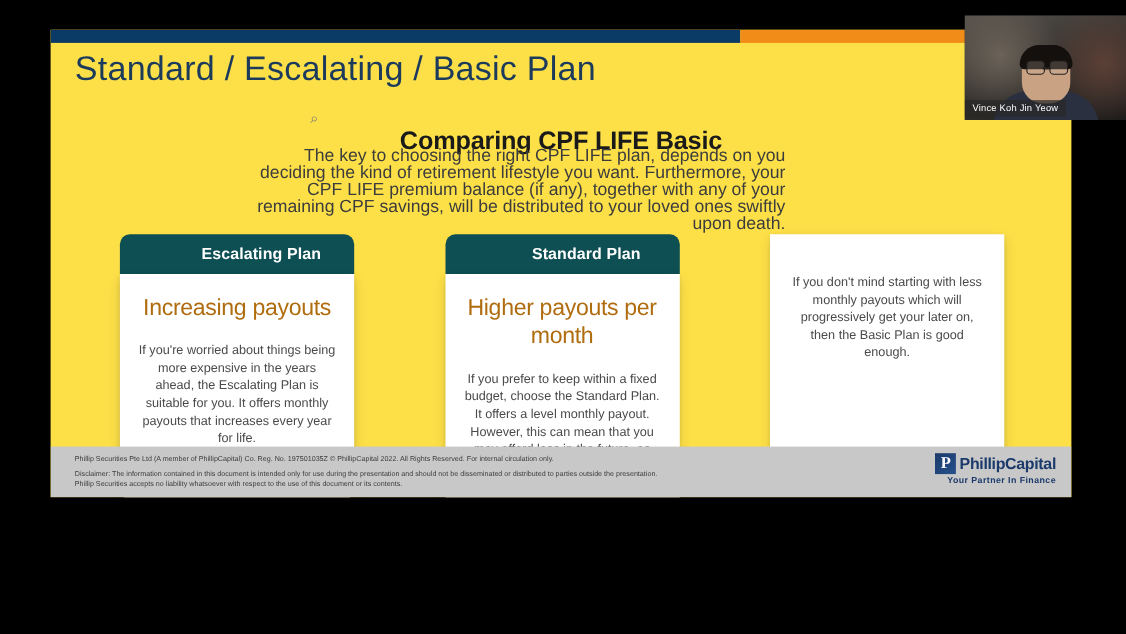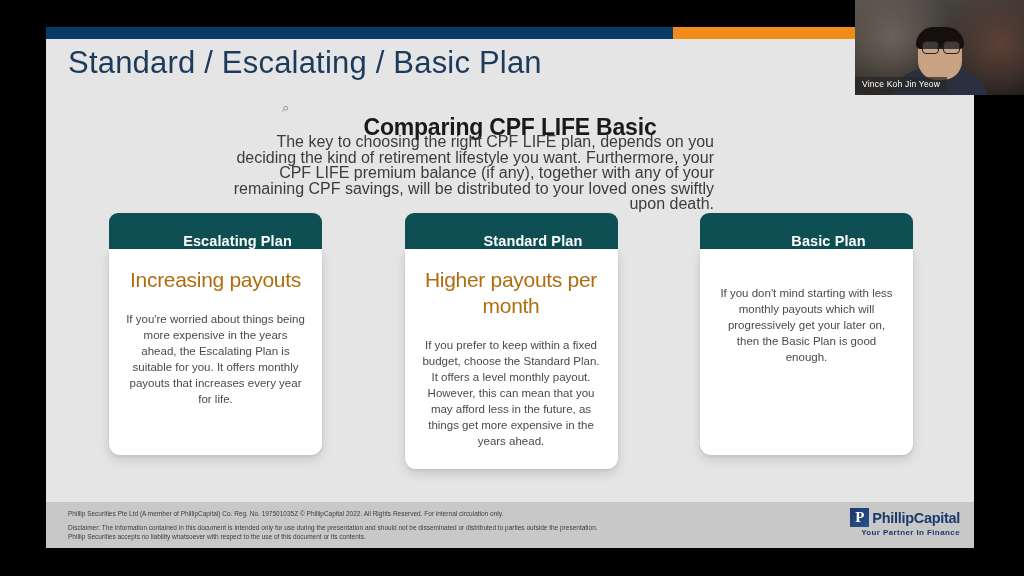--- a/index.html
+++ b/index.html
@@ -21,22 +21,22 @@
     inset: 0;
     background: #000000;
   }
 
   
   #slide {
     position: absolute;
     left: 46px;
     top: 27px;
     width: 928px;
-    height: 521px;
-    background: #e5e5e5;
+    height: 425px;
+    background: #fde047;
     overflow: hidden;
   }
 
   
   #accent-bar {
     position: absolute;
     left: 0;
     top: 0;
     width: 928px;
     height: 12px;
@@ -112,21 +112,21 @@
   }
   .card {
     width: 213px;
     position: relative;
   }
   .card-header {
     background: #0d4f52;
     border-radius: 9px 9px 0 0;
     height: 36px;
     display: flex;
-    align-items: flex-end;
+    align-items: center;
     justify-content: center;
     padding-left: 44px;
   }
   .card-header-label {
     color: #ffffff;
     font-size: 14.5px;
     font-weight: bold;
     letter-spacing: 0.1px;
   }
   .card-body {
@@ -218,22 +218,22 @@
     color: #1b3a6b;
     letter-spacing: 0.4px;
     margin-top: 1px;
     margin-left: 29px;
   }
 
   
   #webcam {
     position: absolute;
     right: 0;
-    top: 0;
-    width: 169px;
+    top: 14px;
+    width: 147px;
     height: 95px;
     overflow: hidden;
     background: #2b2b30;
   }
   #webcam-bg {
     position: absolute;
     inset: 0;
     background:
       radial-gradient(circle at 22% 38%, #6b6258 0%, rgba(107,98,88,0) 42%),
       radial-gradient(circle at 86% 46%, #5c4036 0%, rgba(92,64,54,0) 40%),
@@ -345,23 +345,20 @@
         <div class="card-header">
           <span class="card-header-label">Standard Plan</span>
         </div>
         <div class="card-body">
           <div class="card-title">Higher payouts per month</div>
           <div class="card-text">If you prefer to keep within a fixed budget, choose the Standard Plan. It offers a level monthly payout. However, this can mean that you may afford less in the future, as things get more expensive in the years ahead.</div>
         </div>
       </div>
 
       <div class="card">
-        <div class="card-header">
-          <span class="card-header-label">Basic Plan</span>
-        </div>
         <div class="card-body">
           <div class="card-text">If you don't mind starting with less monthly payouts which will progressively get your later on, then the Basic Plan is good enough.</div>
         </div>
       </div>
 
     </div>
 
     <div id="footer">
       <div id="footer-text">
         <div id="footer-line1">Phillip Securities Pte Ltd (A member of PhillipCapital) Co. Reg. No. 197501035Z © PhillipCapital 2022.  All Rights Reserved.  For internal circulation only.</div>

